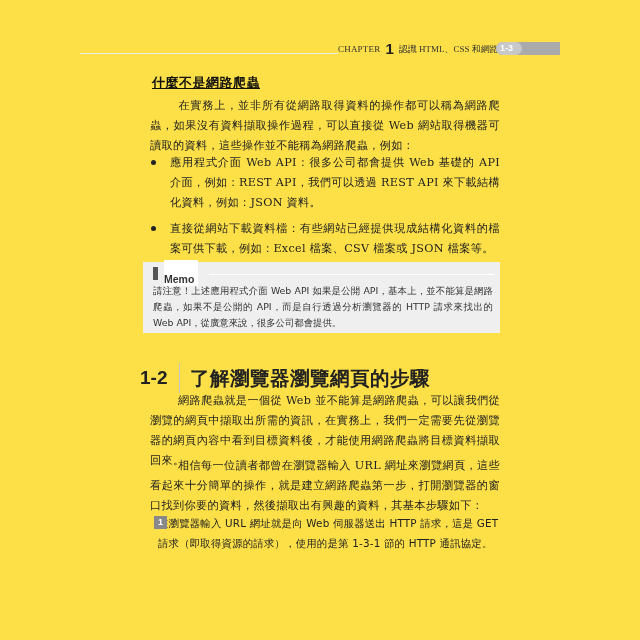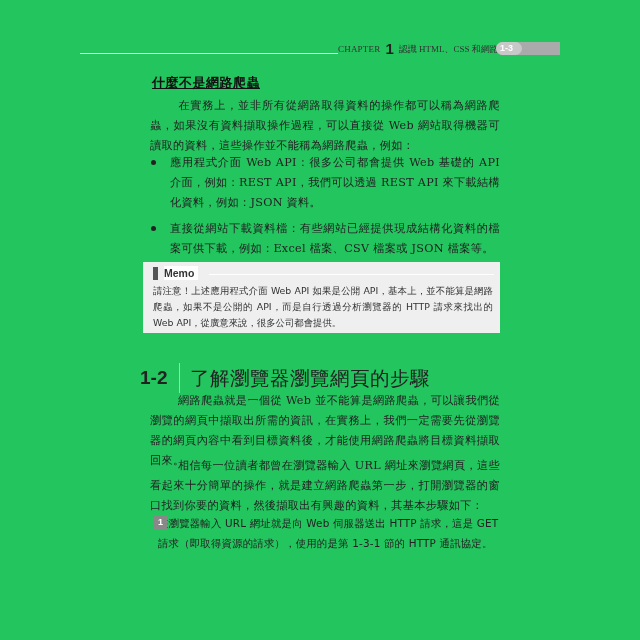--- a/index.html
+++ b/index.html
@@ -12,21 +12,21 @@
     height: 640px;
     position: relative;
     overflow: hidden;
     font-family: "DejaVu Serif", "Liberation Serif", serif;
     color: #1a1a1a;
   }
   .page {
     position: absolute;
     left: 0; top: 0;
     width: 640px; height: 640px;
-    background: #22c55e;
+    background: #fde047;
   }
 
   
   .running-header {
     position: absolute;
     top: 40px;
     left: 80px;
     width: 480px;
     height: 18px;
   }
@@ -169,21 +169,21 @@
     width: 5px; height: 13px;
     background: #555;
     margin-right: 6px;
   }
   .memo-title {
     font-family: "Liberation Sans", sans-serif;
     font-weight: bold;
     font-size: 10.5px;
     color: #333;
     background: #ffffff;
-    padding: 0 4px 0 0;
+    padding: 12px 4px 0 0;
     line-height: 14px;
     text-align: right;
   }
   .memo-line {
     position: absolute;
     left: 66px;
     top: 12px;
     width: 285px;
     height: 1px;
     background: #ffffff;
@@ -217,21 +217,21 @@
     width: 30px;
   }
   .section-divider {
     width: 1px;
     height: 30px;
     background: #c4c4c4;
     margin: 0 10px 0 9px;
   }
   .section-title {
     font-family: "DejaVu Sans", sans-serif;
-    font-weight: normal;
+    font-weight: bold;
     font-size: 19.5px;
     color: #222;
     letter-spacing: 0.5px;
   }
 
   .p2 { left: 150px; top: 391px; width: 350px; }
   .p3 { left: 150px; top: 456px; width: 350px; }
 
   .step {
     position: absolute;

